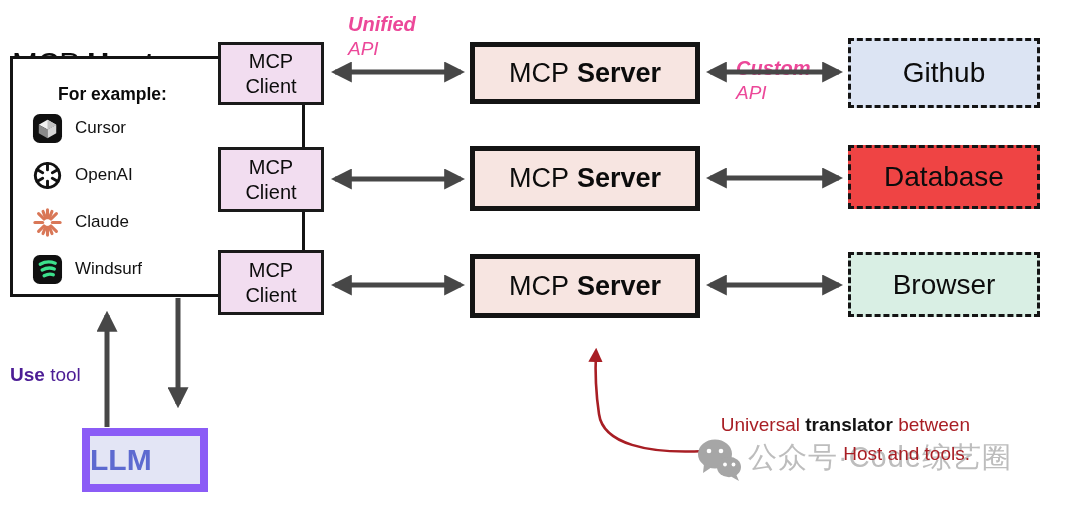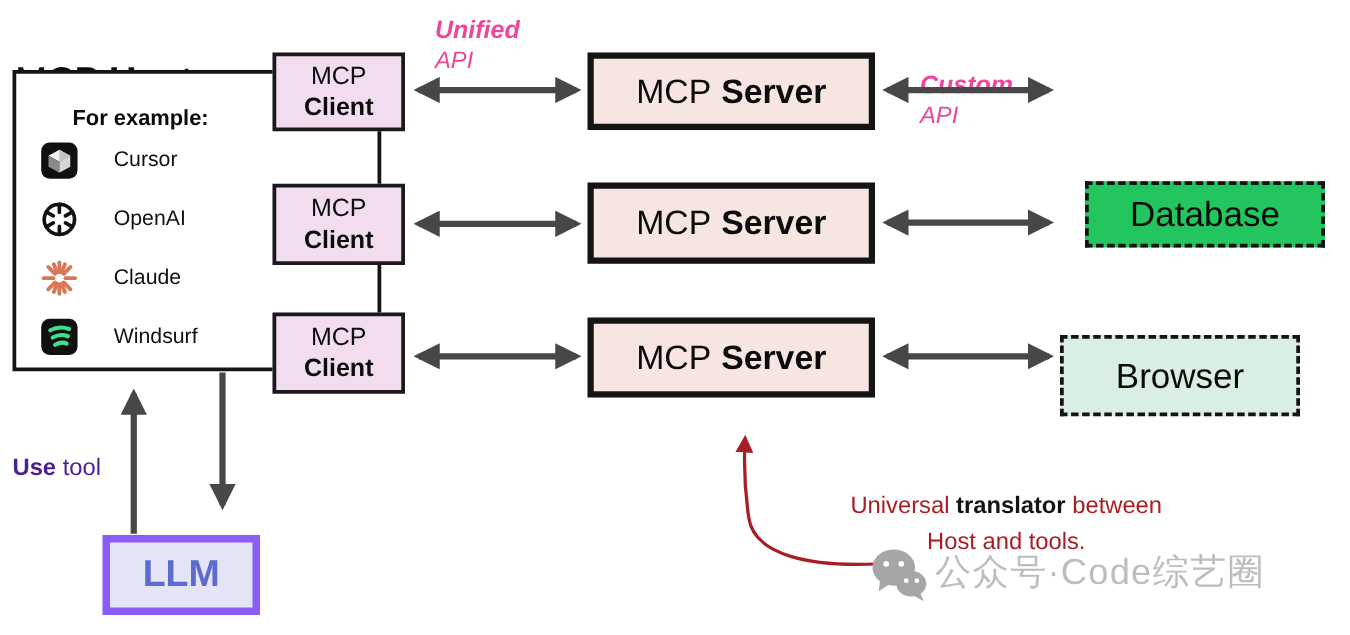--- a/index.html
+++ b/index.html
@@ -6,60 +6,60 @@
   body{font-family:"Liberation Sans",sans-serif;}
   #stage{position:relative;width:1080px;height:508px;background:#ffffff;overflow:hidden;}
   .abs{position:absolute;}
   
   .title{left:12px;top:12px;font-size:31px;color:#0b0b0b;letter-spacing:-0.5px;margin-top:35px;}
   .title .b{font-weight:bold;}
   
   .host-rect{left:10px;top:56px;width:295px;height:241px;border:3px solid #141414;box-sizing:border-box;background:#ffffff;z-index:1;}
   .examples-label{left:22px;top:84px;font-size:17.5px;font-weight:bold;color:#0b0b0b;z-index:2;margin-left:36px;}
   .examples{left:32px;top:112px;display:flex;flex-direction:column;gap:15px;z-index:2;}
-  .example-row{display:flex;align-items:center;gap:28px;height:32px;}
+  .example-row{display:flex;align-items:center;gap:12px;height:32px;}
   .example-row .lbl{font-size:17px;color:#111;}
   .appicon{width:31px;height:31px;display:block;}
   
   .client{left:218px;width:106px;background:#f2ddf0;border:3px solid #1a1a1a;box-sizing:border-box;
           display:flex;flex-direction:column;align-items:center;justify-content:center;
           font-size:20px;line-height:1.22;color:#0c0c0c;z-index:3;text-align:center;}
-  .client .b{font-weight:bold;text-align:center;}
+  .client .b{font-weight:normal;text-align:center;}
   .c1{top:42px;height:63px;}
   .c2{top:147px;height:65px;}
   .c3{top:250px;height:65px;}
   
   .server{left:470px;width:230px;background:#f7e5e1;border:5px solid #141414;box-sizing:border-box;
           display:flex;align-items:center;justify-content:center;font-size:27px;color:#0c0c0c;z-index:3;}
   .server .b{font-weight:bold;margin-left:8px;}
   .s1{top:42px;height:62px;}
   .s2{top:146px;height:65px;}
   .s3{top:254px;height:64px;}
   
   .tool{left:848px;width:192px;border:3px dashed #141414;box-sizing:border-box;
         display:flex;align-items:center;justify-content:center;font-size:28px;color:#0c0c0c;z-index:3;}
   .tool-github{top:38px;height:70px;background:#dce4f3;}
-  .tool-database{top:145px;height:53px;background:#22c55e;margin-left:20px;}
-  .tool-browser{top:252px;height:65px;background:#d9efe4;margin-top:16px;}
+  .tool-database{top:145px;height:64px;background:#ef4444;}
+  .tool-browser{top:252px;height:65px;background:#d9efe4;}
   
   .api-label{width:100px;text-align:left;color:#ec4899;z-index:4;font-style:italic;}
   .api-label .l1{font-size:20px;font-weight:bold;display:block;}
   .api-label .l2{font-size:19px;display:block;margin-top:2px;}
   .unified{left:348px;top:13px;}
   .custom{left:736px;top:13px;margin-top:44px;}
   
   .flow-label{font-size:19px;color:#4c1d95;z-index:4;}
   .use-tool{left:10px;top:364px;}
   .get-info{left:188px;top:364px;}
   .flow-label .b{font-weight:bold;}
   
-  .llm{left:82px;top:428px;width:126px;height:64px;background:#e3e5f5;border:6px solid #8b5cf6;box-sizing:border-box;
-       display:flex;align-items:center;justify-content:center;font-size:30px;font-weight:bold;color:#5d6ad0;z-index:3;}
-  
-  .annotation{left:640px;top:390px;width:330px;text-align:center;font-size:19px;line-height:1.55;color:#a81e24;z-index:6;}
+  .llm{left:82px;top:428px;width:126px;height:64px;background:#e3e5f5;border:8px solid #8b5cf6;box-sizing:border-box;
+       display:flex;align-items:center;font-size:30px;font-weight:bold;color:#5d6ad0;z-index:3;}
+  
+  .annotation{left:640px;top:410px;width:330px;text-align:right;font-size:19px;line-height:1.55;color:#a81e24;z-index:6;}
   .annotation .b{font-weight:bold;color:#141414;}
   
   .watermark{left:696px;top:438px;display:flex;align-items:flex-start;gap:6px;z-index:5;}
   .watermark .wm-text{font-size:29px;color:#bdbdbd;letter-spacing:1px;white-space:nowrap;}
   
   .layer{left:0;top:0;width:1080px;height:508px;pointer-events:none;z-index:4;}
 </style>
 </head>
 <body>
 
@@ -172,20 +172,23 @@
   </div>
   <div class="abs server s2">
     <span>MCP</span>
     <span class="b">Server</span>
   </div>
   <div class="abs server s3">
     <span>MCP</span>
     <span class="b">Server</span>
   </div>
 
+  <div class="abs tool tool-github">
+    <span>Github</span>
+  </div>
   <div class="abs tool tool-database">
     <span>Database</span>
   </div>
   <div class="abs tool tool-browser">
     <span>Browser</span>
   </div>
 
   <div class="abs api-label unified">
     <span class="l1">Unified</span>
     <span class="l2">API</span>

